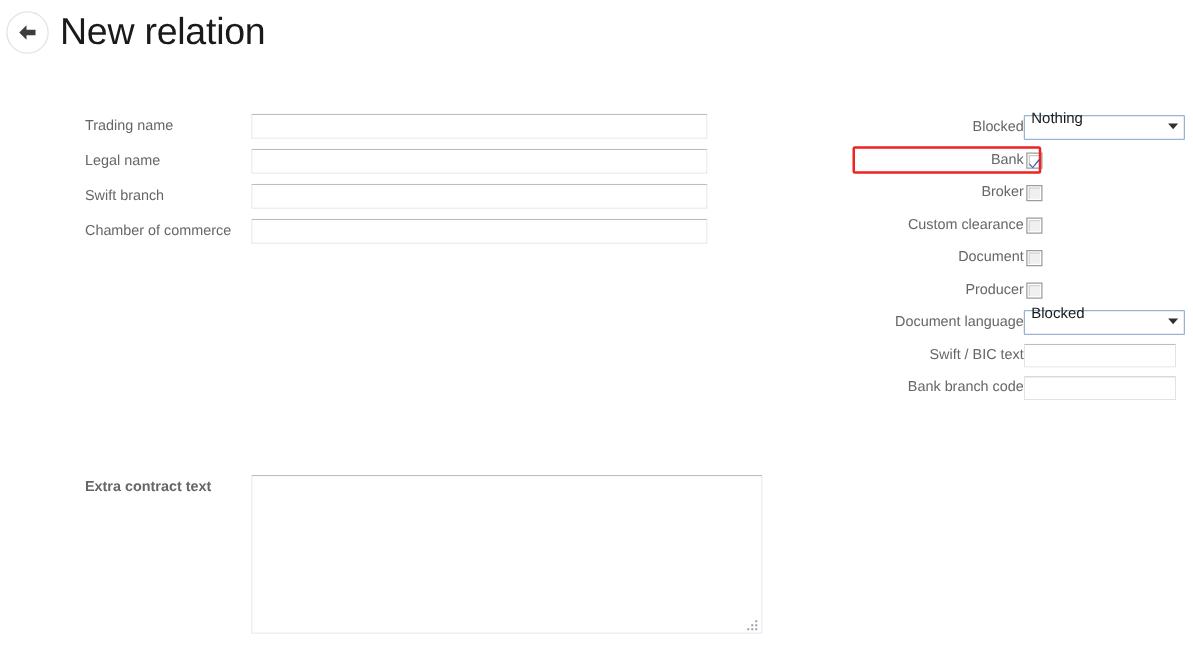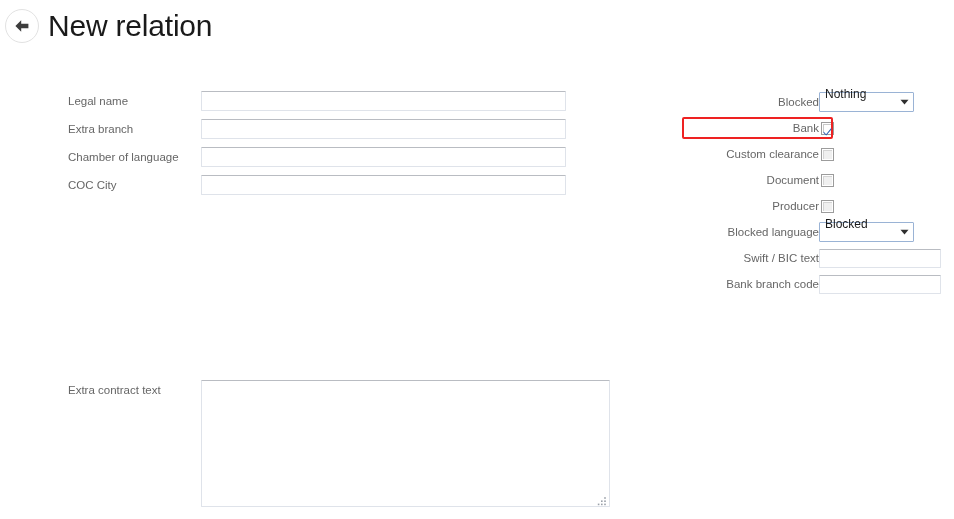--- a/index.html
+++ b/index.html
@@ -109,21 +109,21 @@
   }
   .right-row .form-label {
     width: 133px;
     flex: none;
     text-align: right;
   }
 
   
   .combobox {
     box-sizing: border-box;
-    width: 95px;
+    width: 129px;
     height: 20px;
     background: #ffffff;
     border: 1px solid #9ab3d5;
     border-radius: 1px;
     display: flex;
     align-items: center;
     padding: 0 4px 16px 5px;
     cursor: pointer;
     position: relative;
   }
@@ -199,20 +199,21 @@
     position: absolute;
     left: 68px;
     top: 380px;
     display: flex;
     align-items: flex-start;
   }
   .textarea-block .form-label {
     width: 133px;
     flex: none;
     padding-top: 3px;
+    font-weight: bold;
   }
   .contract-textarea {
     box-sizing: border-box;
     width: 409px;
     height: 127px;
     resize: none;
     background: #ffffff;
     border: 1px solid #dfe3ea;
     border-top: 1px solid #b9bcc2;
     border-radius: 1px;
@@ -242,40 +243,40 @@
       <svg width="20" height="20" viewBox="0 0 20 20" aria-hidden="true">
         <path d="M9.2 4.2 L3.4 10 L9.2 15.8 L9.2 12.2 L16.4 12.2 L16.4 7.8 L9.2 7.8 Z" fill="#3d3d3d"></path>
       </svg>
     </span>
   </div>
   <div class="page-title">New relation</div>
 </div>
 
 <div class="left-col">
 
+  <div class="left-row">
+    <div class="form-label">Trading name</div>
+    <input class="text-input" type="text" value="" style="">
+  </div>
 
   <div class="left-row">
     <div class="form-label">Legal name</div>
     <input class="text-input" type="text" value="" style="">
   </div>
 
   <div class="left-row">
-    <div class="form-label">Extra branch</div>
+    <div class="form-label">Swift branch</div>
     <input class="text-input" type="text" value="" style="">
   </div>
 
   <div class="left-row">
-    <div class="form-label">Chamber of language</div>
+    <div class="form-label">Chamber of commerce</div>
     <input class="text-input" type="text" value="" style="">
   </div>
 
-  <div class="left-row">
-    <div class="form-label">COC City</div>
-    <input class="text-input" type="text" value="" style="">
-  </div>
 
 </div>
 
 <div class="right-col">
 
   <div class="right-row">
     <div class="form-label">Blocked</div>
     <div class="combobox">
       <span class="combobox-value">Nothing</span>
       <span class="combobox-arrow">
@@ -291,40 +292,44 @@
     <div class="checkbox checked">
       <span class="tick">
         <svg width="11" height="11" viewBox="0 0 11 11" aria-hidden="true">
           <path d="M1.6 5.6 L4.1 8.3 L9.4 1.7 L9.4 3.6 L4.2 9.6 L1.6 7.0 Z" fill="#2b5fb5"></path>
         </svg>
       </span>
     </div>
     <div class="highlight-box"></div>
   </div>
 
+  <div class="right-row">
+    <div class="form-label">Broker</div>
+    <div class="checkbox"></div>
+  </div>
 
   <div class="right-row">
     <div class="form-label">Custom clearance</div>
     <div class="checkbox"></div>
   </div>
 
   <div class="right-row">
     <div class="form-label">Document</div>
     <div class="checkbox"></div>
   </div>
 
 
   <div class="right-row">
     <div class="form-label">Producer</div>
     <div class="checkbox"></div>
   </div>
 
 
   <div class="right-row">
-    <div class="form-label">Blocked language</div>
+    <div class="form-label">Document language</div>
     <div class="combobox">
       <span class="combobox-value">Blocked</span>
       <span class="combobox-arrow">
         <svg width="9" height="6" viewBox="0 0 9 6" aria-hidden="true">
           <path d="M0.5 0.8 L8.5 0.8 L4.5 5.4 Z" fill="#2f2f2f"></path>
         </svg>
       </span>
     </div>
   </div>
 

